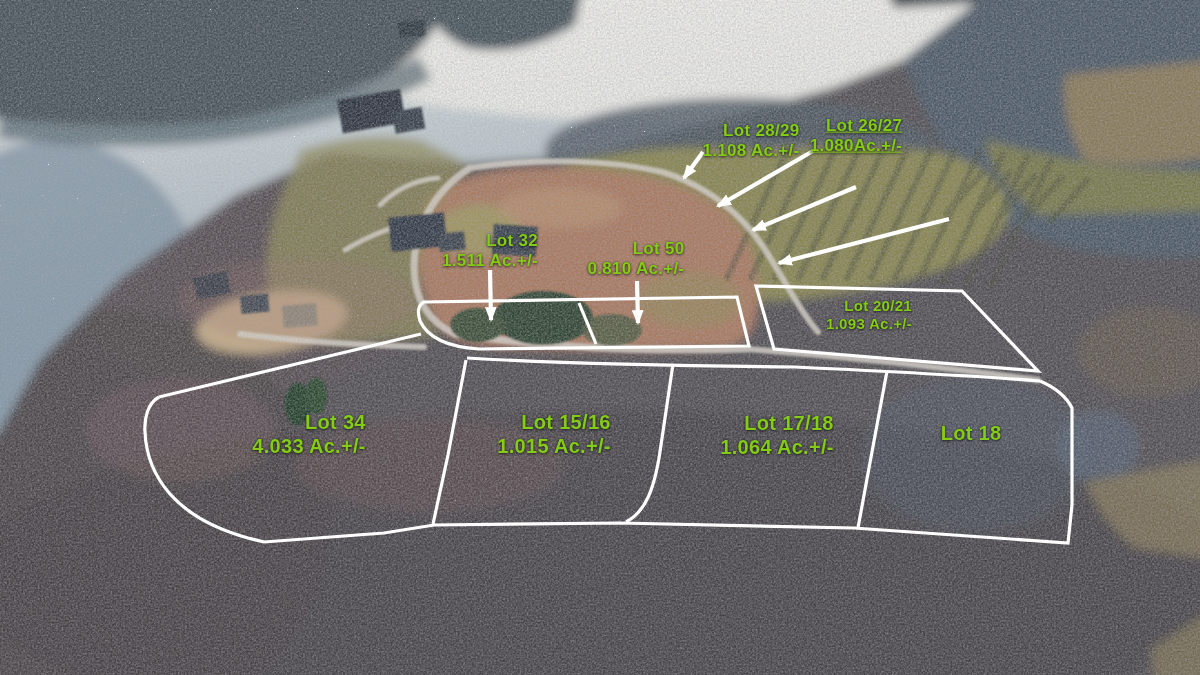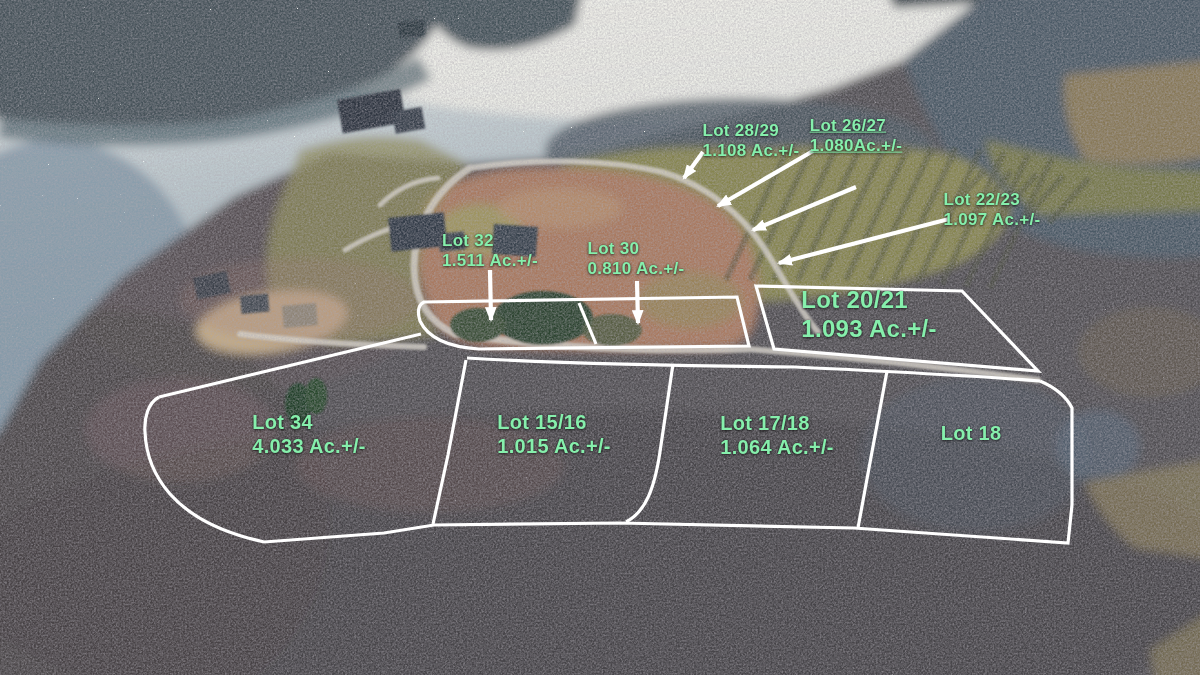--- a/index.html
+++ b/index.html
@@ -1,23 +1,23 @@
 <!DOCTYPE html>
 <html><head>
 <meta charset="utf-8">
 <style>
   html,body{margin:0;padding:0;background:#222;}
   #scene{position:relative;width:1200px;height:675px;overflow:hidden;
          font-family:"Liberation Sans",sans-serif;background:#514f53;}
   #scene svg{position:absolute;left:0;top:0;}
-  .label{position:absolute;transform:translate(-50%,-50%);color:#86efac;font-weight:bold;
-         text-align:left;white-space:nowrap;line-height:1.2;letter-spacing:.3px;
+  .label{position:absolute;transform:translate(-50%,-50%);color:#84cc16;font-weight:bold;
+         text-align:right;white-space:nowrap;line-height:1.2;letter-spacing:.3px;
          text-shadow:0 1px 3px rgba(0,0,0,.65),0 0 2px rgba(0,0,0,.4);}
   .fs17{font-size:17px;}
-  .fs19{font-size:24px;}
+  .fs19{font-size:15px;}
   .fs20{font-size:20px;}
 </style>
 </head>
 <body>
 
 <div id="scene">
 
 <svg width="1200" height="675" viewBox="0 0 1200 675">
   <defs>
     <linearGradient id="waterG" x1="0" y1="0" x2="0.25" y2="1">
@@ -169,30 +169,26 @@
 </svg>
 
 <div class="label fs17" style="left:751px;top:141px;">
   <div>Lot 28/29</div>
   <div>1.108 Ac.+/-</div>
 </div>
 <div class="label fs17" style="left:856px;top:136px;text-decoration:underline;">
   <div>Lot 26/27</div>
   <div>1.080Ac.+/-</div>
 </div>
-<div class="label fs17" style="left:992px;top:210px;">
-  <div>Lot 22/23</div>
-  <div>1.097 Ac.+/-</div>
-</div>
 <div class="label fs17" style="left:490px;top:251px;">
   <div>Lot 32</div>
   <div>1.511 Ac.+/-</div>
 </div>
 <div class="label fs17" style="left:636px;top:259px;">
-  <div>Lot 30</div>
+  <div>Lot 50</div>
   <div>0.810 Ac.+/-</div>
 </div>
 <div class="label fs19" style="left:869px;top:315px;">
   <div>Lot 20/21</div>
   <div>1.093 Ac.+/-</div>
 </div>
 <div class="label fs20" style="left:309px;top:434px;">
   <div>Lot 34</div>
   <div>4.033 Ac.+/-</div>
 </div>

